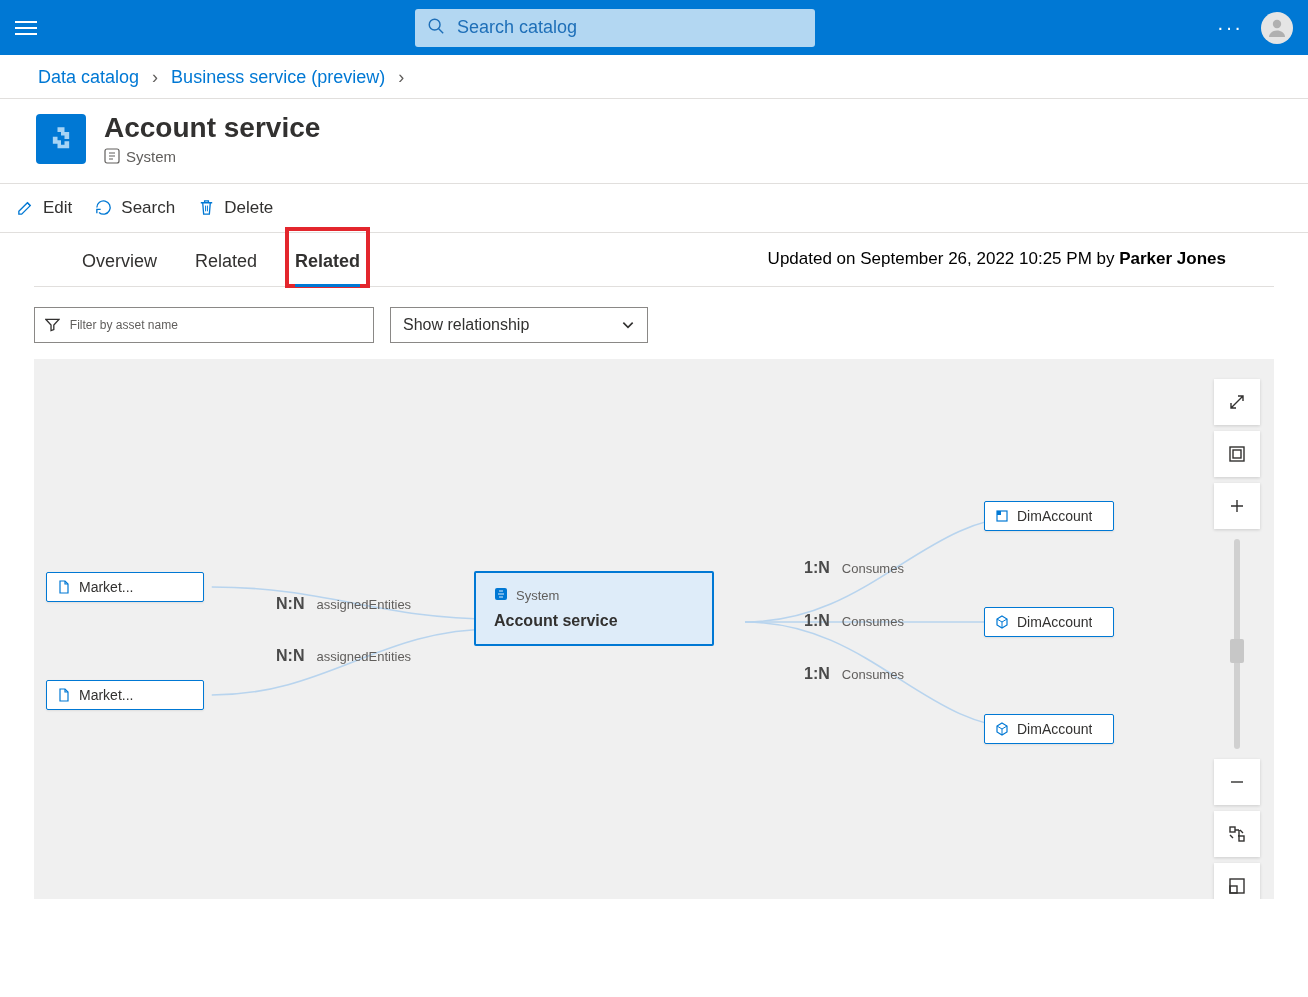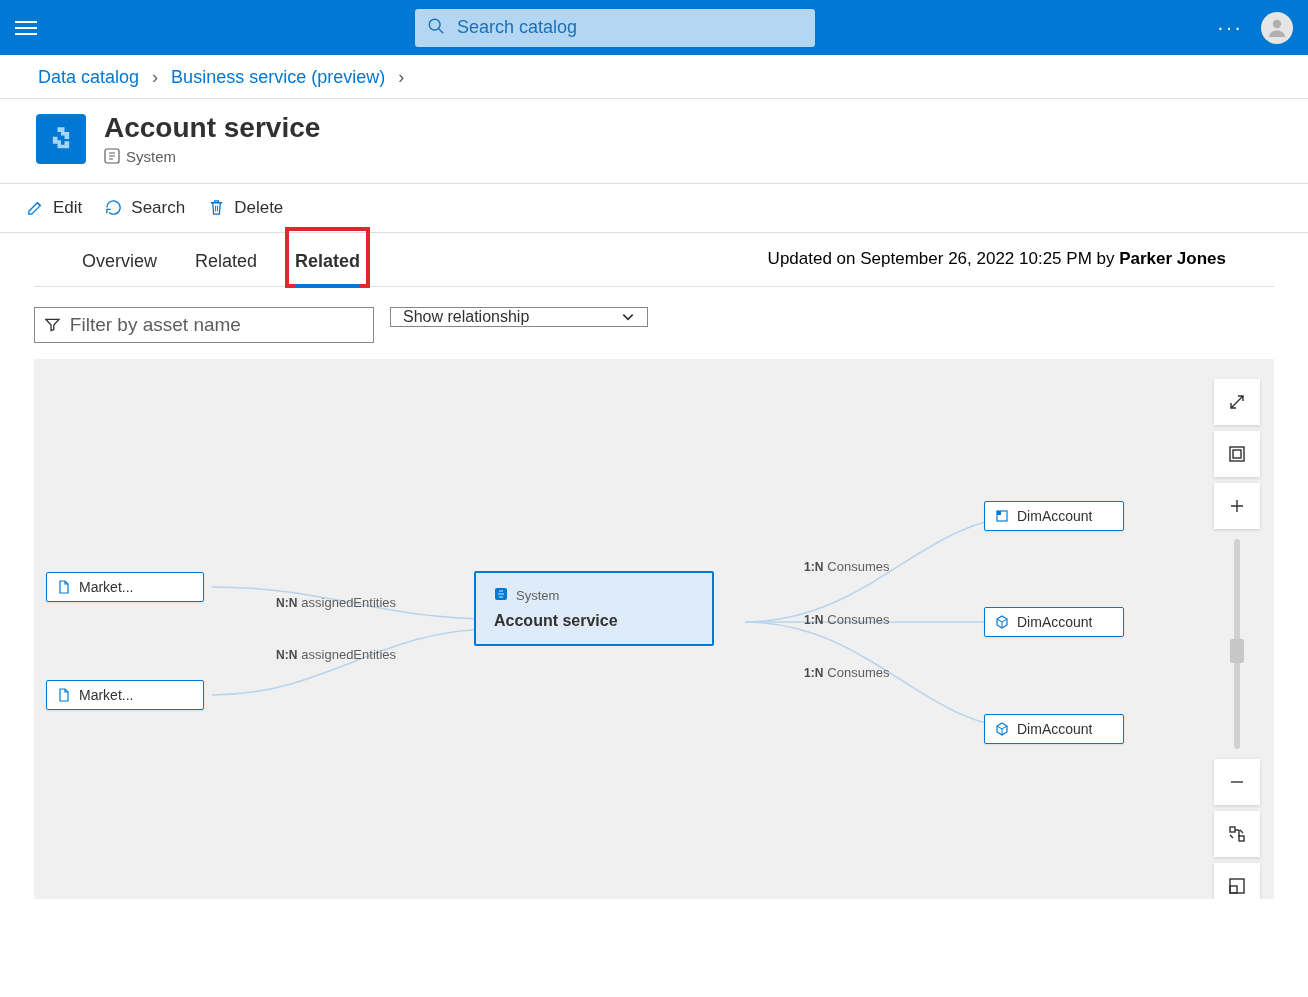--- a/index.html
+++ b/index.html
@@ -21,54 +21,54 @@
   .breadcrumb a { color:#0078d4; text-decoration:none; cursor:pointer; }
   .breadcrumb .sep { color:#605e5c; margin:0 8px; }
   
   .asset-header { display:flex; align-items:center; padding:14px 36px 18px 36px; border-bottom:1px solid #e1dfdd; }
   .asset-icon { width:50px; height:50px; background:#0078d4; border-radius:4px; display:flex; align-items:center; justify-content:center; margin-right:18px; }
   .asset-icon svg { width:28px; height:28px; fill:#a6d4f5; }
   .asset-title { font-size:28px; font-weight:600; line-height:1.1; }
   .asset-sub { display:flex; align-items:center; gap:6px; color:#605e5c; font-size:15px; margin-top:4px; }
   .asset-sub svg { width:16px; height:16px; }
   
-  .command-bar { display:flex; align-items:center; gap:22px; padding:14px 26px; border-bottom:1px solid #e1dfdd; font-size:17px; }
+  .command-bar { display:flex; align-items:center; gap:22px; padding:14px 16px; border-bottom:1px solid #e1dfdd; font-size:17px; }
   .command-item { display:flex; align-items:center; gap:8px; cursor:pointer; color:#323130; }
   .command-item svg { width:19px; height:19px; stroke:#0078d4; fill:none; stroke-width:1.4; }
   
   .tab-row { display:flex; align-items:center; padding:0 48px; border-bottom:1px solid #e1dfdd; margin:0 34px;gap:24px; }
   .tabs { display:flex; gap:38px; }
   .tab { padding:18px 0 14px 0; font-size:18px; color:#323130; cursor:pointer; position:relative; }
   .tab.active { font-weight:600; }
   .tab.active::after { content:""; position:absolute; left:0; right:0; bottom:-1px; height:3px; background:#0078d4; }
   .highlight-box { position:absolute; inset:-6px -10px -2px -10px; border:4px solid #e3262d; pointer-events:none; }
   .updated-text { margin-left:auto; font-size:17px; color:#000000; }
   .updated-text .author { font-weight:600; }
   
   .controls-row { display:flex; gap:16px; padding:20px 34px 16px 34px; }
   .filter-box { display:flex; align-items:center; border:1px solid #8a8886; height:36px; width:340px; padding:0 10px; font-size:16px; color:#605e5c; }
   .filter-box svg { width:16px; height:16px; margin-right:8px; stroke:#323130; fill:none; stroke-width:1.4; }
-  .filter-input { border:none; outline:none; font-size:19px; width:100%; color:#737373; }
+  .filter-input { border:none; outline:none; font-size:12px; width:100%; color:#737373; }
   .filter-input::placeholder { color:#605e5c; }
-  .dropdown { display:flex; align-items:center; justify-content:space-between; border:1px solid #8a8886; height:20px; width:258px; padding:0 12px; font-size:16px; cursor:pointer; }
+  .dropdown { display:flex; align-items:center; justify-content:space-between; border:1px solid #8a8886; height:36px; width:258px; padding:0 12px; font-size:16px; cursor:pointer; }
   .dropdown svg { width:14px; height:14px; }
   
   .canvas-wrap { position:relative; margin:0 34px 20px 34px; }
   .canvas { background:#f0f0f0; height:540px; position:relative; overflow:hidden; }
   svg.graph { position:absolute; inset:0; width:100%; height:100%; }
   .node { position:absolute; background:#fff; border:1px solid #0078d4; border-radius:2px; display:flex; align-items:center; font-size:14px; padding:0 10px; box-shadow:0 1px 2px rgba(0,0,0,0.08); cursor:pointer; }
   .node .nlabel { white-space:nowrap; overflow:hidden; text-overflow:ellipsis; }
   .node .nicon { margin-right:8px; display:inline-flex; }
   .node-market { width:158px; height:30px; }
-  .node-dim { width:140px; height:30px; }
+  .node-dim { width:130px; height:30px; }
   .central { position:absolute; background:#deecf9; border:2px solid #0078d4; border-radius:2px; padding:14px 18px; width:240px; }
   .central .ctype { display:flex; align-items:center; gap:8px; color:#605e5c; font-size:13px; margin-bottom:8px; }
   .central .cname { font-weight:600; font-size:16px; }
   .edge-label { position:absolute; font-size:13px; color:#605e5c; white-space:nowrap; }
-  .edge-label .card { font-size:12px; font-weight:600; color:#4a4a4a; margin-right:4px; background:transparent; }
+  .edge-label .card { font-size:16px; font-weight:600; color:#4a4a4a; margin-right:12px; background:transparent; }
   
   .canvas-tools { position:absolute; right:14px; top:20px; display:flex; flex-direction:column; gap:6px; align-items:center; }
   .tool-btn { width:46px; height:46px; background:#fff; display:flex; align-items:center; justify-content:center; box-shadow:0 1px 3px rgba(0,0,0,0.15); cursor:pointer; }
   .tool-btn svg { width:20px; height:20px; stroke:#323130; fill:none; stroke-width:1.4; }
   .zoom-track { width:6px; height:210px; background:#d0d0d0; border-radius:3px; position:relative; margin:4px 0; }
   .zoom-thumb { position:absolute; left:-4px; width:14px; height:24px; background:#c7c7c7; border-radius:2px; top:100px; cursor:pointer; }
 </style>
 </head>
 <body>
 

